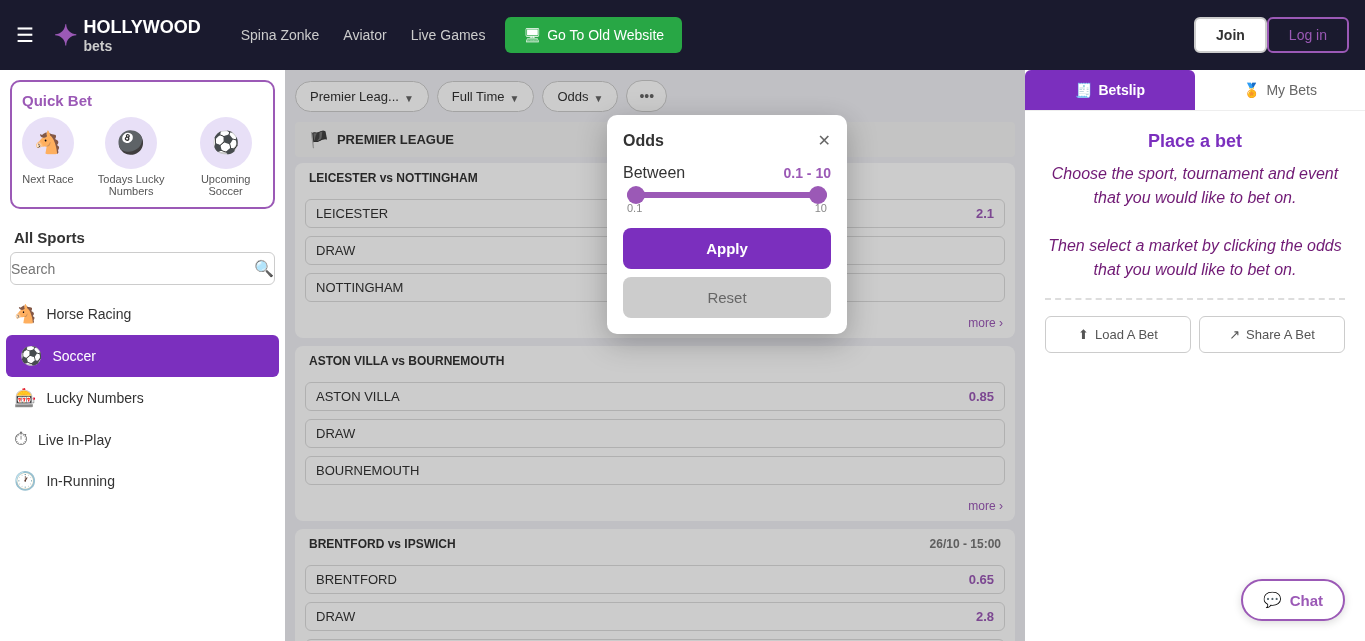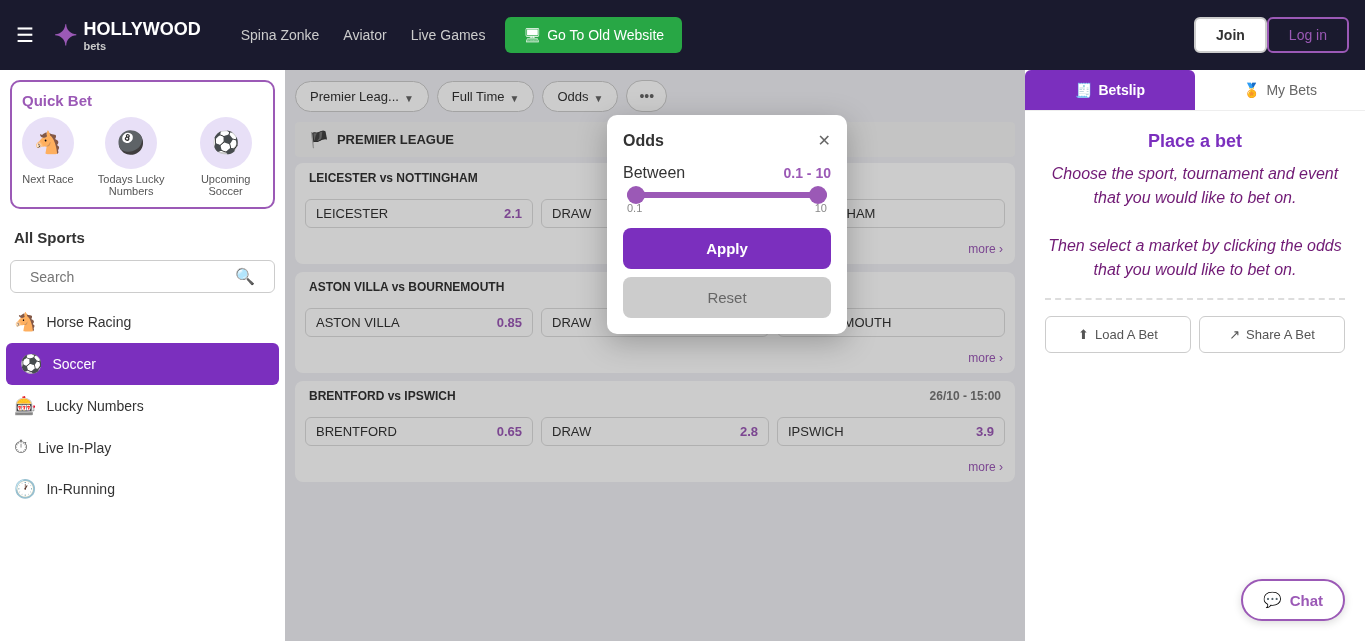--- a/index.html
+++ b/index.html
@@ -12,21 +12,21 @@
       display: flex;
       align-items: center;
       padding: 0 16px;
       gap: 20px;
       position: relative;
       z-index: 10;
     }
     .hamburger { color: white; font-size: 20px; cursor: pointer; }
     .logo { display: flex; align-items: center; gap: 6px; color: white; font-size: 18px; font-weight: bold; }
     .logo-star { color: #9b59b6; font-size: 28px; }
-    .logo-bets { font-size: 11px; color: #ccc; }
+    .logo-bets { font-size: 14px; color: #ccc; }
     .nav-links { display: flex; gap: 24px; margin-left: 20px; }
     .nav-links a { color: #ccc; text-decoration: none; font-size: 14px; }
     .go-to-old-btn {
       background: #28a745;
       color: white;
       border: none;
       padding: 10px 18px;
       border-radius: 6px;
       cursor: pointer;
       font-size: 14px;
@@ -111,26 +111,26 @@
     }
 
     
     .all-sports-title {
       font-size: 15px;
       font-weight: bold;
       color: #333;
       padding: 10px 14px 6px;
     }
     .search-box {
-      margin: 8px 10px 8px;
+      margin: 0 10px 8px;
       display: flex;
       align-items: center;
       border: 1.5px solid #ccc;
       border-radius: 6px;
-      padding: 6px 19px;
+      padding: 6px 0;
       gap: 13px;
     }
     .search-box input {
       border: none;
       outline: none;
       flex: 1;
       font-size: 14px;
       color: #555;
     }
     .search-icon { color: #9b59b6; font-size: 16px; }
@@ -220,20 +220,21 @@
       align-items: center;
       font-size: 12px;
       font-weight: bold;
       color: #333;
     }
     .match-time { color: #777; font-size: 12px; }
     .odds-row {
       display: flex;
       padding: 6px 10px 10px;
       gap: 8px;
+      flex-direction: column;
     }
     .odds-cell {
       flex: 1;
       border: 1.5px solid #ddd;
       border-radius: 6px;
       padding: 6px 10px;
       display: flex;
       justify-content: space-between;
       align-items: center;
       font-size: 13px;

